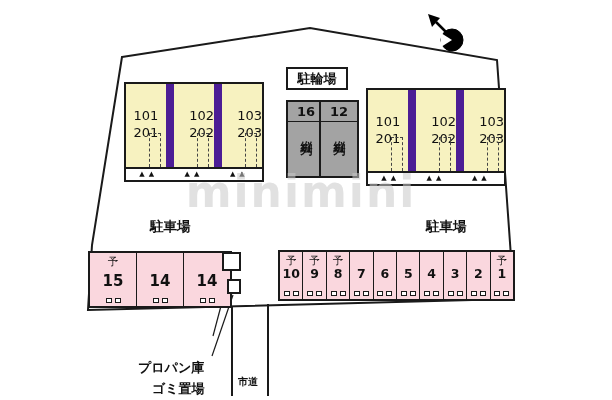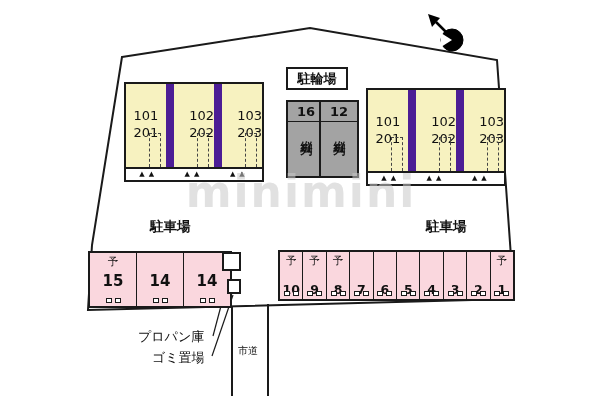--- a/index.html
+++ b/index.html
@@ -35,31 +35,31 @@
   .lot-label { position:absolute; font-weight:bold; font-size:13.5px; z-index:1;margin-left:18px; }
   .lot-left  { left:132px; top:218px; } .lot-right { left:408px; top:218px; }
 
   
   .row { position:absolute; display:flex; border:2px solid #1a1a1a; background:#fad7de; z-index:1; }
   .left-row  { left:88px;  top:251px; width:144px; height:57px; }
   .right-row { left:278px; top:250px; width:237px; height:51px; }
   .space { flex:1; position:relative; text-align:center; }
   .space + .space { border-left:1.5px solid #1a1a1a; }
   .space .rsv { display:block; height:12px; line-height:12px; font-size:10.5px; margin-top:2px; }
-  .space .num { display:block; font-size:12.5px; font-weight:bold; line-height:1; margin-top:18px; }
+  .space .num { display:block; font-size:12.5px; font-weight:bold; line-height:1; margin-top:2px; }
   .left-row .space .num { margin-top:7px; font-size:15px; }
   .space .stops { position:absolute; bottom:3px; left:0; right:0; display:flex; justify-content:center; gap:3px; }
   .space .stops i { width:6px; height:5px; border:1px solid #1a1a1a; background:#fff; display:block; }
 
   
   .util-a { position:absolute; left:222px; top:252px; width:19px; height:19px; border:2px solid #1a1a1a; background:#fff; z-index:1; }
   .util-b { position:absolute; left:227px; top:279px; width:14px; height:15px; border:2px solid #1a1a1a; background:#fff; z-index:1; }
 
   
-  .lbl { position:absolute; font-weight:normal; font-size:13px; z-index:1; }
+  .lbl { position:absolute; font-weight:bold; font-size:13px; z-index:1;margin-top:31px; }
   .lbl-propane { left:138px; top:328px; }
   .lbl-garbage { left:152px; top:349px; }
   .lbl-road    { left:238px; top:344px; font-size:10px; }
 
   
   .watermark { position:absolute; left:156px; top:166px; width:290px; text-align:center;
                font-size:44px; font-weight:bold; color:#c9c9c9; opacity:.55; letter-spacing:2px;
                z-index:2; pointer-events:none; }
 </style>
 </head>

